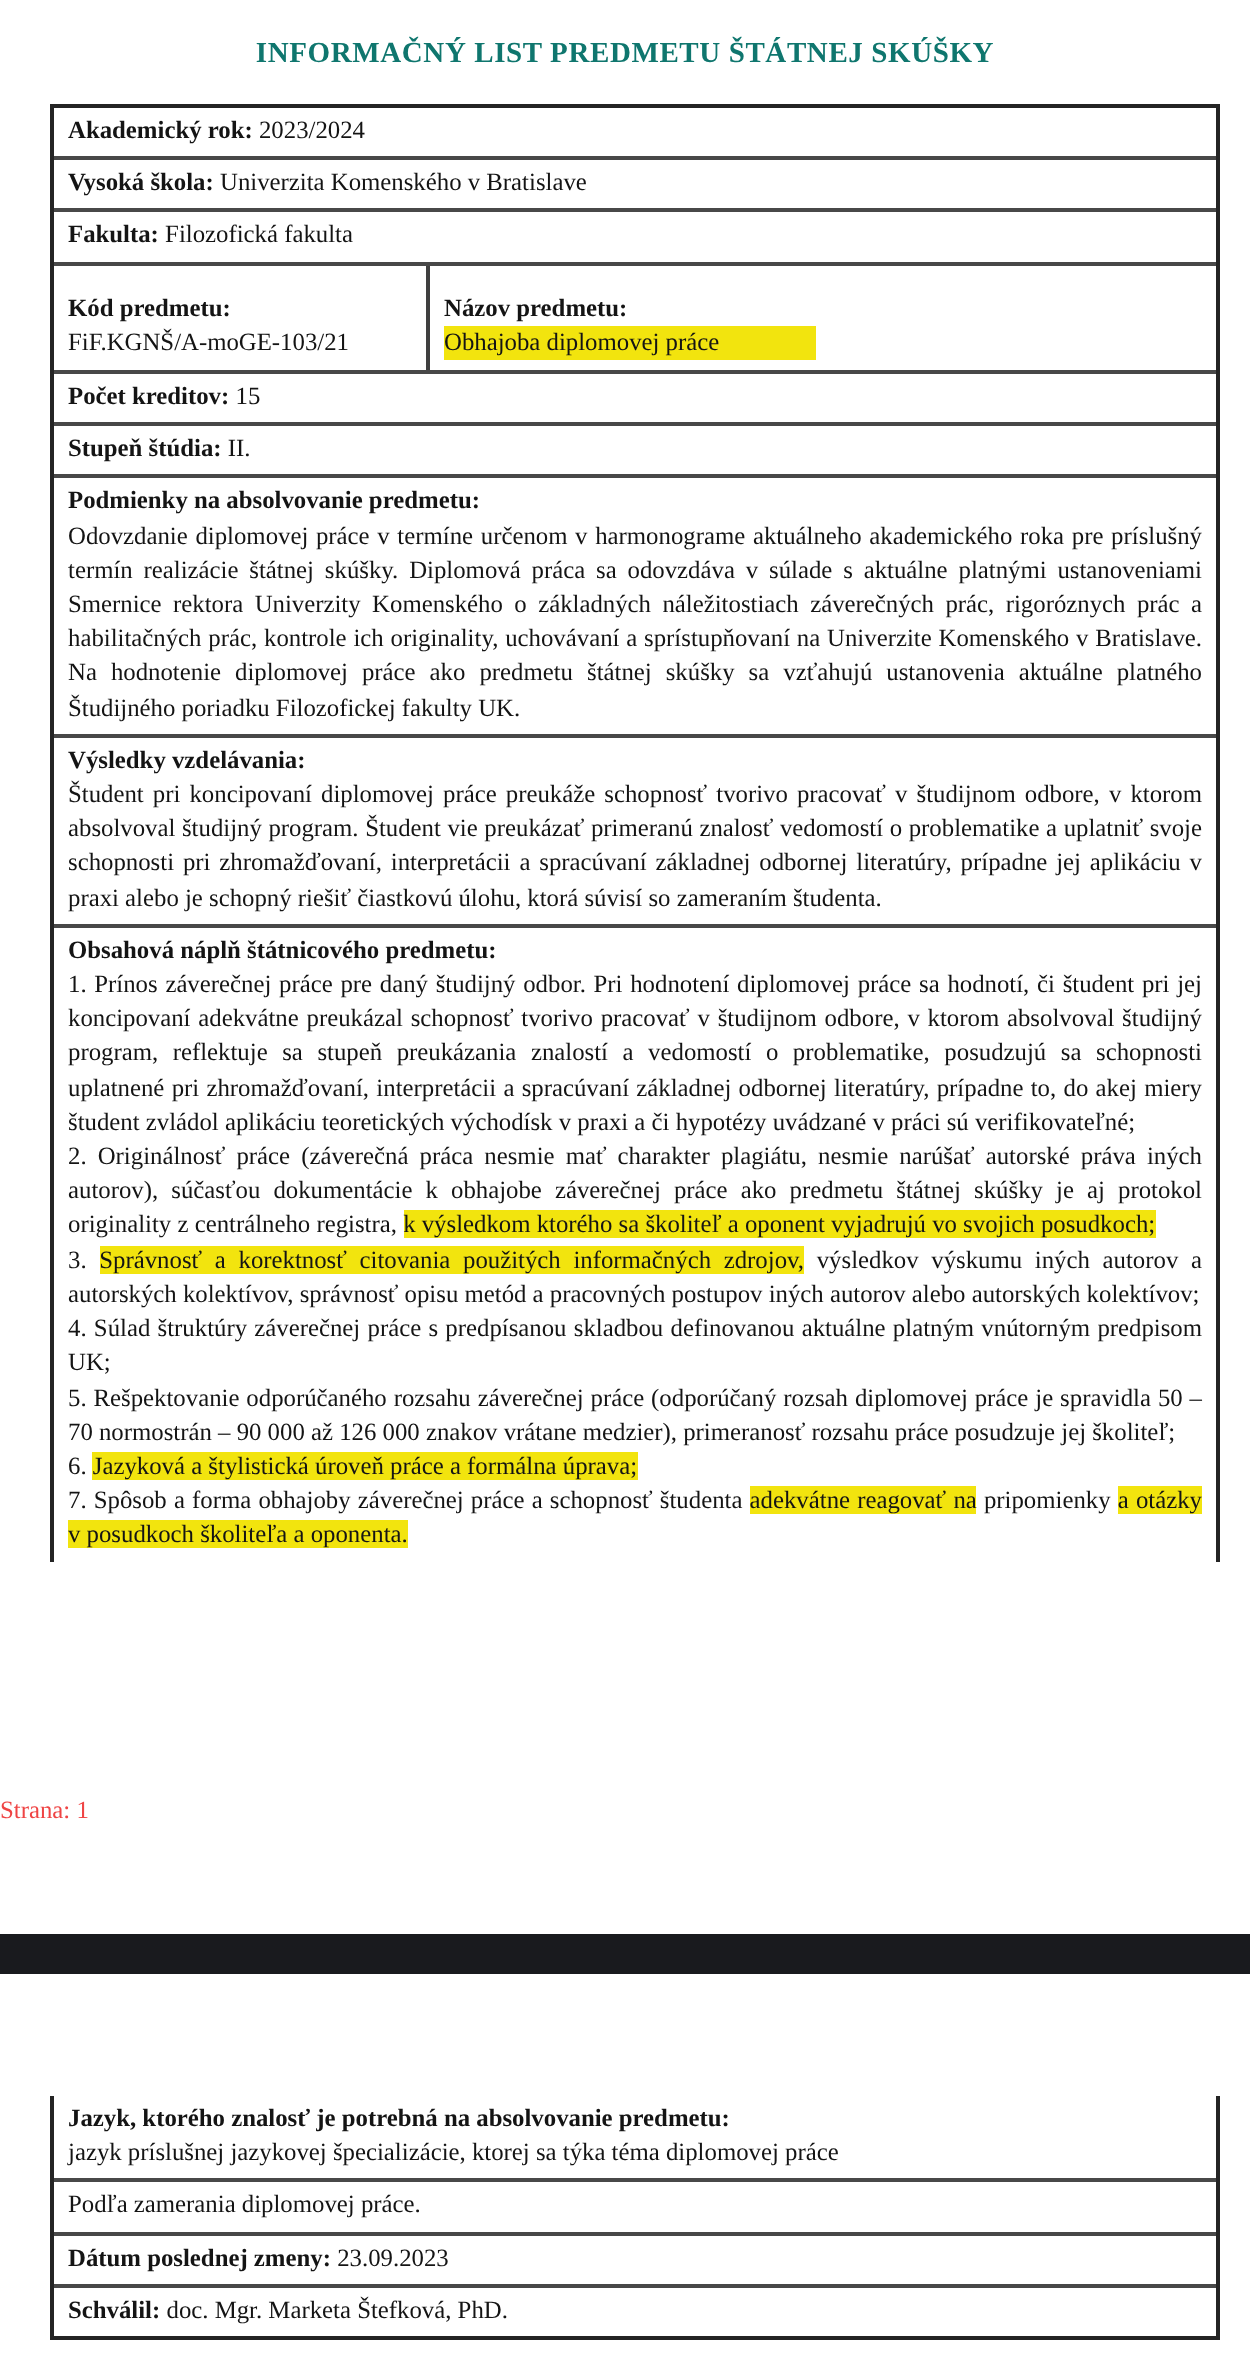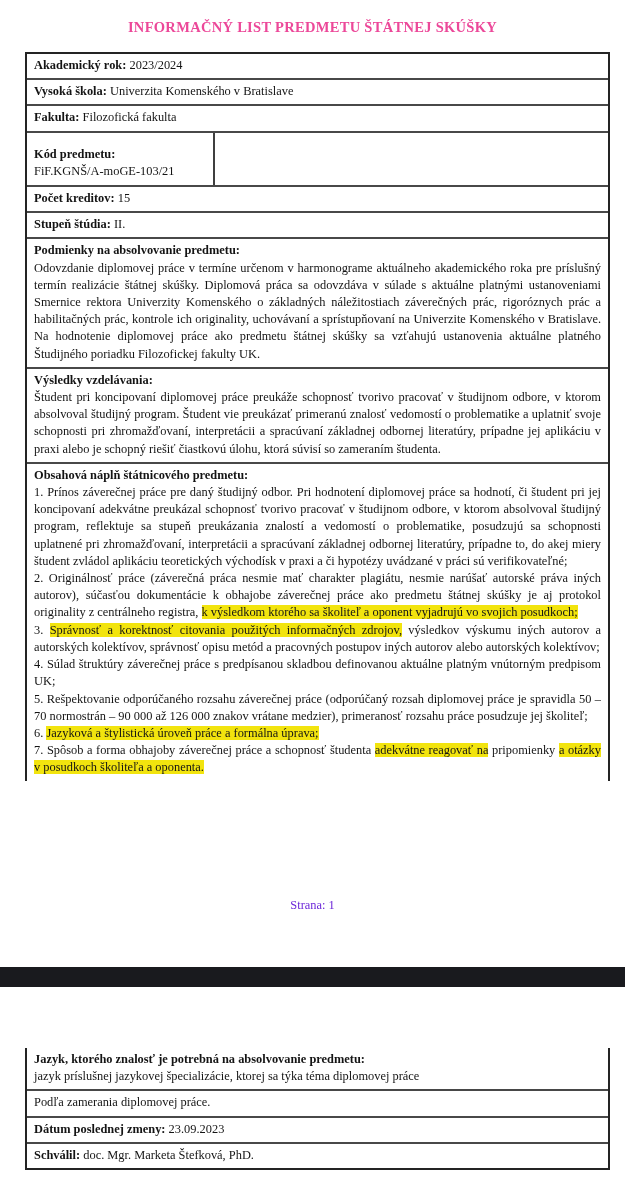--- a/index.html
+++ b/index.html
@@ -9,21 +9,21 @@
     background: #ffffff;
     font-family: "Liberation Serif", serif;
     color: #141414;
   }
   .sheet { position: relative; width: 625px; height: 1180px; overflow: hidden; }
 
   .doc-title {
     margin: 0; padding-top: 19px;
     font-size: 14.5px; font-weight: bold;
     text-align: center; letter-spacing: .3px;
-    color: #ec4899;
+    color: #0f766e;
   }
 
   .tbl {
     position: absolute; left: 25px; width: 585px;
     border: 2px solid #242424;
     background: #fff;
   }
   .tbl1 { top: 40px; border-bottom: none; margin-top: 12px; }
   .tbl2 { top: 1048px; border-top: none; }
 
@@ -57,21 +57,21 @@
   .smear2 {
     position: absolute; z-index: 1;
     left: 230px; top: -8px; width: 350px; height: 9px;
     background: rgba(242,228,14,.55);
     border-radius: 6px;
     transform: rotate(-0.6deg);
   }
 
   .page-num {
     position: absolute; top: 898px; left: 0; width: 625px;
-    text-align: center; font-size: 12.4px; color: #6d28d9;
+    text-align: left; font-size: 12.4px; color: #ef4444;
   }
 
   .bar {
     position: absolute; top: 967px; left: 0;
     width: 625px; height: 20px;
     background: #191a1e;
   }
 </style>
 </head>
 <body>
@@ -94,20 +94,24 @@
 
     <div class="row">
       <span class="lbl">Fakulta:</span>
       <span class="val">Filozofická fakulta</span>
     </div>
 
     <div class="row cols">
       <div class="cell cell-left">
         <div class="lbl">Kód predmetu:</div>
         <div class="val">FiF.KGNŠ/A-moGE-103/21</div>
+      </div>
+      <div class="cell cell-right">
+        <div class="lbl">Názov predmetu:</div>
+        <div class="val"><span class="hl hl-name">Obhajoba diplomovej práce</span></div>
       </div>
     </div>
 
     <div class="row">
       <span class="lbl">Počet kreditov:</span>
       <span class="val">15</span>
     </div>
 
     <div class="row">
       <span class="lbl">Stupeň štúdia:</span>

